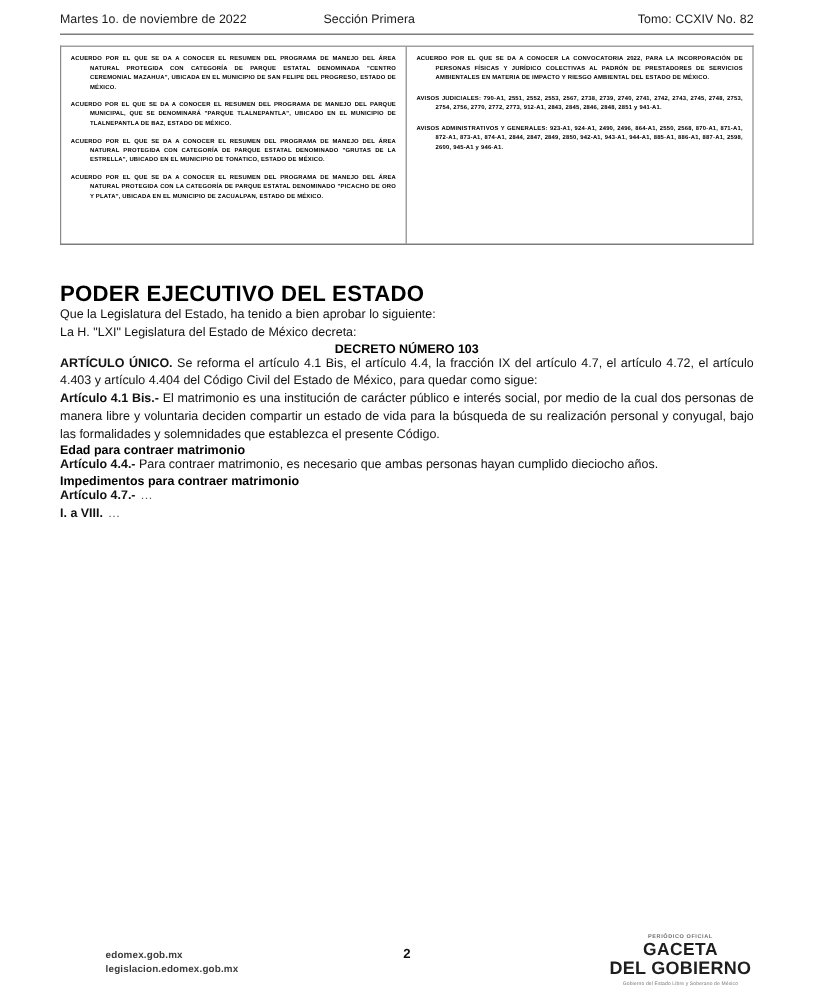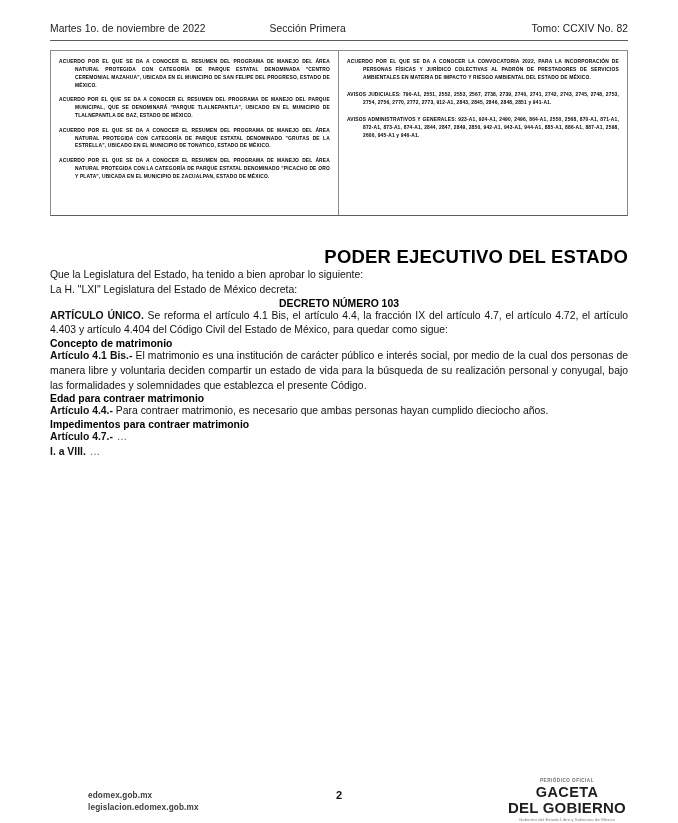--- a/index.html
+++ b/index.html
@@ -14,21 +14,21 @@
     color: #000000;
     position: relative;
     overflow: hidden;
   }
 
   .page {
     position: relative;
     width: 678px;
     height: 823px;
     box-sizing: border-box;
-    padding: 12px 50px;
+    padding: 0 50px;
   }
 
   
   .masthead {
     display: flex;
     justify-content: space-between;
     align-items: baseline;
     font-size: 10.3px;
     color: #1a1a1a;
     padding-top: 11px;
@@ -75,21 +75,21 @@
     letter-spacing: 0.18px;
   }
   .index-entry:last-child { margin-bottom: 0; }
   .index-entry.hang-list {
     padding-left: 16px;
     text-indent: -16px;
   }
 
   
   .doc-title {
-    text-align: right;
+    text-align: left;
     font-size: 18.5px;
     font-weight: bold;
     margin: 30px 0 0 0;
     letter-spacing: 0.2px;
   }
 
   p.body-par {
     font-size: 10.4px;
     line-height: 1.42;
     text-align: justify;
@@ -215,21 +215,20 @@
 
 
   <p class="body-par sp-18">Que la Legislatura del Estado, ha tenido a bien aprobar lo siguiente:</p>
 
   <p class="body-par sp-18">La H. "LXI" Legislatura del Estado de México decreta:</p>
 
   <p class="center-head sp-20">DECRETO NÚMERO 103</p>
 
   <p class="body-par sp-20"><b class="strong">ARTÍCULO ÚNICO.</b><span> Se reforma el artículo 4.1 Bis, el artículo 4.4, la fracción IX del artículo 4.7, el artículo 4.72, el artículo 4.403 y artículo 4.404 del Código Civil del Estado de México, para quedar como sigue:</span></p>
 
-  <p class="sub-head sp-19">Concepto de matrimonio</p>
 
   <p class="body-par sp-16"><b class="strong">Artículo 4.1 Bis.-</b><span> El matrimonio es una institución de carácter público e interés social, por medio de la cual dos personas de manera libre y voluntaria deciden compartir un estado de vida para la búsqueda de su realización personal y conyugal, bajo las formalidades y solemnidades que establezca el presente Código.</span></p>
 
   <p class="sub-head sp-19">Edad para contraer matrimonio</p>
 
   <p class="body-par sp-16"><b class="strong">Artículo 4.4.-</b><span> Para contraer matrimonio, es necesario que ambas personas hayan cumplido dieciocho años.</span></p>
 
   <p class="sub-head sp-19">Impedimentos para contraer matrimonio</p>
 
   <p class="body-par sp-16"><b class="strong">Artículo 4.7.-</b><span class="ellip"> …</span></p>

